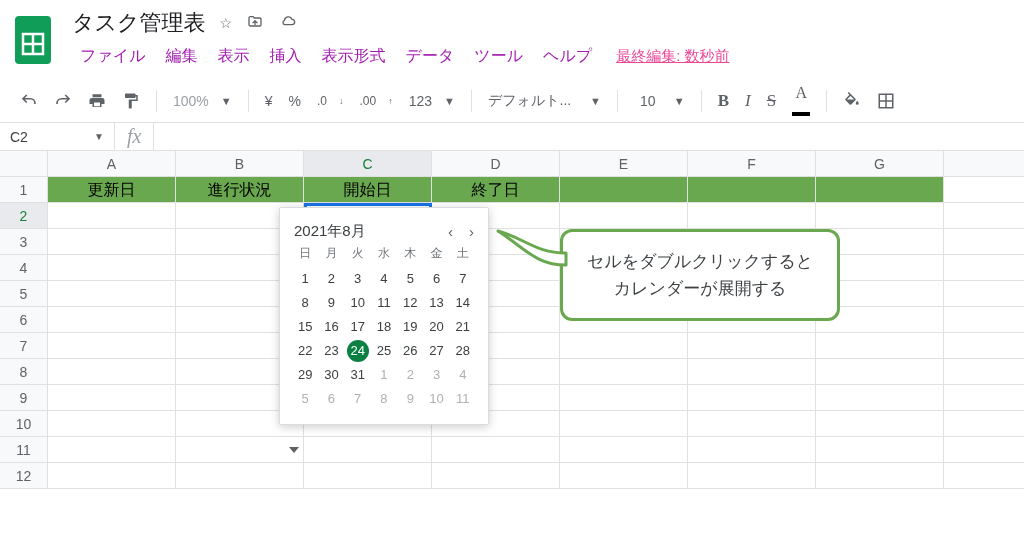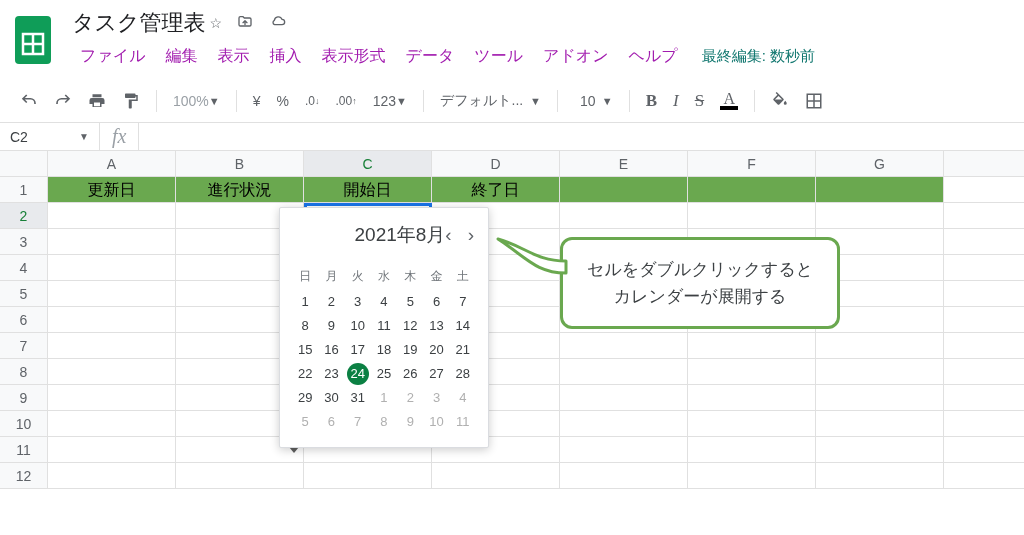--- a/index.html
+++ b/index.html
@@ -2,43 +2,43 @@
 <html><head>
   <meta charset="utf-8">
   <style>
     * { box-sizing: border-box; margin: 0; padding: 0; }
     body { font-family: "Arial", "Hiragino Sans", sans-serif; font-size: 14px; color: #3c4043; width: 1024px; height: 535px; overflow: hidden; background: #fff; }
     
     .titlebar { display: flex; align-items: center; padding: 8px 12px; gap: 18px; }
     .logo { width: 42px; height: 56px; display: flex; align-items: center; justify-content: center; }
     .logo svg { width: 36px; height: 48px; }
     .titlecol { display: flex; flex-direction: column; gap: 4px; }
-    .titlerow { display: flex; align-items: center; gap: 4px; }
+    .titlerow { display: flex; align-items: center; gap: 14px; }
     .doctitle { font-size: 22px; color: #202124; }
     .titleicons { display: flex; gap: 14px; color: #5f6368; align-items: center; }
     .titleicons span { cursor: pointer; }
     .menubar { display: flex; gap: 4px; align-items: center; }
     .menubar .mitem { padding: 4px 8px; font-size: 16px; color: #a21caf; cursor: pointer; border-radius: 4px; }
-    .lastedit { font-size: 15px; color: #0f766e; margin-left: 12px; }
+    .lastedit { font-size: 15px; color: #ec4899; text-decoration: underline; margin-left: 12px; }
     
     .toolbar { display: flex; align-items: center; padding: 6px 14px; gap: 4px; border-bottom: 1px solid #e0e0e0; color: #5f6368; height: 44px; }
-    .tbtn { padding: 4px 6px; cursor: pointer; border-radius: 2px; display: flex; align-items: center; gap: 0; font-size: 14px; }
+    .tbtn { padding: 4px 6px; cursor: pointer; border-radius: 2px; display: flex; align-items: center; gap: 12px; font-size: 14px; }
     .tsep { width: 1px; height: 22px; background: #e0e0e0; margin: 0 6px; }
     .zoom { color: #9aa0a6; }
     .fontname { width: 90px; overflow: hidden; text-overflow: ellipsis; white-space: nowrap; }
     .fontsize { width: 28px; text-align: center; }
     .chev { font-size: 11px; color: #5f6368; }
     .bold { font-weight: bold; font-family: serif; font-size: 17px; }
     .italic { font-style: italic; font-family: serif; font-size: 17px; }
     .strike { text-decoration: line-through; font-family: serif; font-size: 17px; }
     .tcolor { display: flex; flex-direction: column; align-items: center; line-height: 1; }
     .tcolor .ul { height: 4px; width: 18px; background: #000; margin-top: -1px; }
     
     .namebox { display: flex; align-items: center; border-bottom: 1px solid #e0e0e0; height: 28px; }
-    .cellname { width: 100px; padding: 0 10px; font-size: 14px; display: flex; align-items: center; justify-content: space-between; color: #3c4043; border-right: 1px solid #e0e0e0; height: 100%; }
+    .cellname { width: 115px; padding: 0 10px; font-size: 14px; display: flex; align-items: center; justify-content: space-between; color: #3c4043; border-right: 1px solid #e0e0e0; height: 100%; }
     .cellname .chev { font-size: 10px; }
     .fx { padding: 0 12px; color: #9aa0a6; font-style: italic; font-family: serif; font-size: 20px; border-right: 1px solid #e0e0e0; height: 100%; display: flex; align-items: center; }
     .fxinput { flex: 1; padding: 0 8px; height: 100%; }
     
     .grid { position: relative; }
     .colheads { display: flex; height: 26px; background: #f8f9fa; border-bottom: 1px solid #e0e0e0; }
     .corner { width: 48px; border-right: 1px solid #e0e0e0; }
     .colhead { width: 128px; text-align: center; line-height: 26px; font-size: 14px; color: #5f6368; border-right: 1px solid #e0e0e0; }
     .colhead.sel { background: #e8eaed; color: #188038; }
     
@@ -46,30 +46,30 @@
     .rowhead { width: 48px; text-align: center; line-height: 26px; background: #f8f9fa; border-right: 1px solid #e0e0e0; font-size: 14px; color: #5f6368; }
     .rowhead.sel { background: #e8eaed; color: #188038; }
     .cell { width: 128px; border-right: 1px solid #e0e0e0; line-height: 26px; padding: 0 4px; text-align: center; font-size: 14px; position: relative; }
     .hdr { background: #6aa84f; color: #000000; font-size: 16px; }
     .hdrspace { background: #6aa84f; }
     .dd { position: absolute; right: 4px; top: 50%; transform: translateY(-50%); width: 0; height: 0; border-left: 5px solid transparent; border-right: 5px solid transparent; border-top: 6px solid #606060; cursor: pointer; }
     .activecell { border: 3px solid #1a73e8; padding: 0; }
     .cursor { width: 1px; height: 18px; background: #000; margin: 3px 0 0 4px; }
     
     .datepicker { position: absolute; left: 279px; top: 30px; width: 210px; background: #fff; border: 1px solid #dadce0; border-radius: 2px; box-shadow: 0 2px 10px rgba(0,0,0,0.2); padding: 14px; z-index: 10; }
-    .dphead { display: flex; justify-content: flex-end; align-items: center; margin-bottom: 16px; font-size: 19px; }
+    .dphead { display: flex; justify-content: space-between; align-items: center; margin-bottom: 0; font-size: 15px; }
     .dpnav { display: flex; gap: 16px; color: #5f6368; }
     .dpnav span { cursor: pointer; }
     .dpgrid { display: grid; grid-template-columns: repeat(7, 1fr); gap: 2px 4px; text-align: center; font-size: 13px; }
     .dpdow { color: #70757a; padding: 4px 0; font-size: 12px; }
     .dpday { padding: 5px 0; cursor: pointer; border-radius: 50%; width: 22px; height: 22px; line-height: 12px; margin: 0 auto; display: flex; align-items: center; justify-content: center; }
     .dpday.today { background: #0b8043; color: #fff; font-weight: 500; }
     .dpday.other { color: #b0b0b0; }
     
-    .callout { position: absolute; left: 560px; top: 60px; z-index: 20; }
+    .callout { position: absolute; left: 560px; top: 52px; z-index: 20; }
     .callout-body { background: #fff; border: 3px solid #6aa84f; border-radius: 12px; padding: 16px 24px; font-size: 17px; text-align: center; line-height: 1.6; }
     .callout-tail { position: absolute; left: -64px; top: 0px; width: 72px; height: 40px; }
     
     .grid-scroll { position: relative; }
   </style>
 </head>
 <body>
 
 <div class="titlebar">
   <div class="logo">
@@ -95,21 +95,20 @@
       </div>
     </div>
     <div class="menubar">
       <span class="mitem">ファイル</span>
       <span class="mitem">編集</span>
       <span class="mitem">表示</span>
       <span class="mitem">挿入</span>
       <span class="mitem">表示形式</span>
       <span class="mitem">データ</span>
       <span class="mitem">ツール</span>
-      <span class="mitem">アドオン</span>
       <span class="mitem">ヘルプ</span>
       <span class="lastedit">最終編集: 数秒前</span>
     </div>
   </div>
 </div>
 
 <div class="toolbar">
   <span class="tbtn">
       <svg width="18" height="18" viewBox="0 0 24 24" fill="none" stroke="#5f6368" stroke-width="2.2">
         <path d="M9 14L4 9l5-5M4 9h10a6 6 0 016 6v1"></path>

